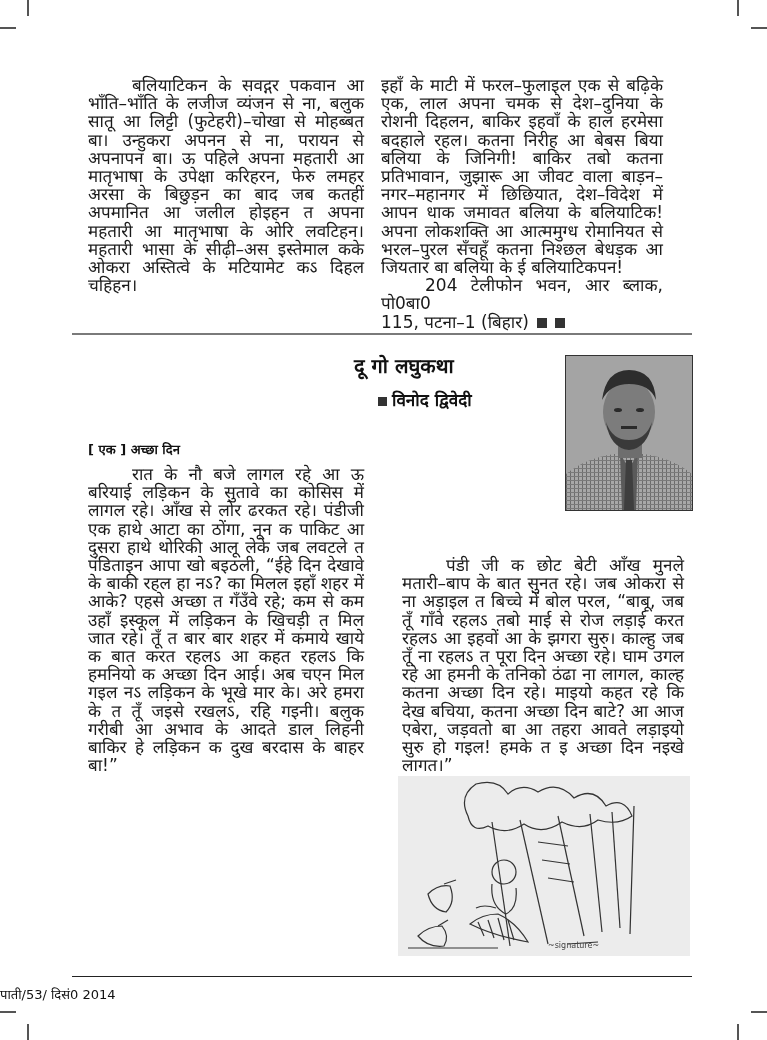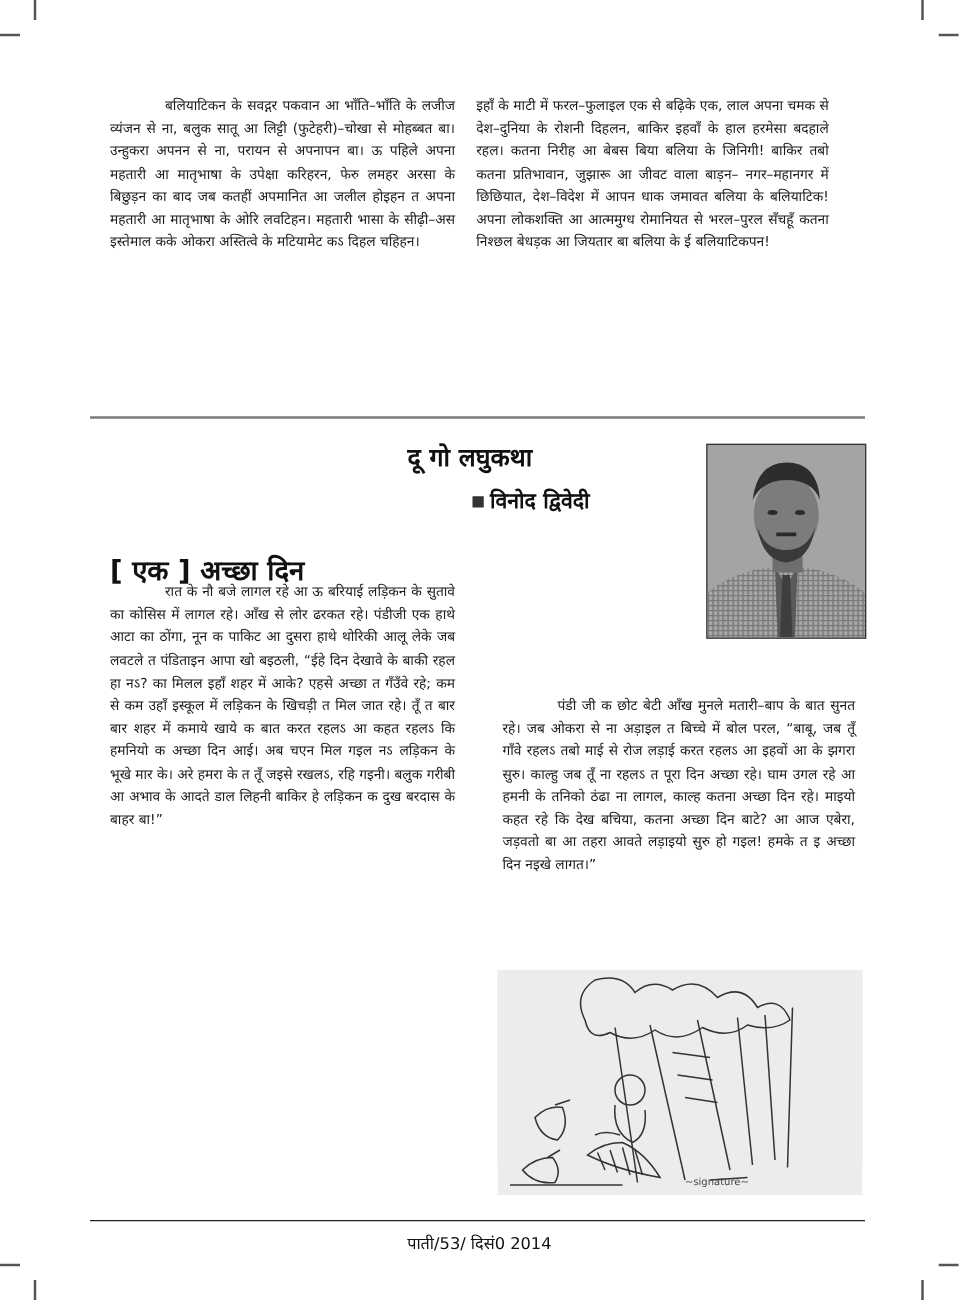--- a/index.html
+++ b/index.html
@@ -2,61 +2,66 @@
 <html><head>
 <meta charset="utf-8">
 <style>
   html, body { margin: 0; padding: 0; }
   body {
     width: 767px; height: 1040px; position: relative; overflow: hidden;
     background: #ffffff; color: #1a1a1a;
     font-family: "DejaVu Sans", "Liberation Sans", sans-serif;
   }
   .crop { position: absolute; background: #555; }
-  .col { position: absolute; font-size: 11px; line-height: 18.2px; text-align: justify; }
+  .col { position: absolute; font-size: 17px; line-height: 18.2px; text-align: justify; }
   .col p { margin: 0; text-indent: 0; }
   .col p.ind { text-indent: 44px; }
   .rule { position: absolute; height: 2px; background: #7a7a7a; }
   .thin-rule { position: absolute; height: 1px; background: #222; }
   .title {
     position: absolute; font-family: "DejaVu Sans", sans-serif; font-weight: bold;
-    font-size: 20px; color: #111;
+    font-size: 20px; color: #111; margin-left: 28px;
   }
   .byline { position: absolute; font-size: 17px; font-weight: bold; color: #111; }
   .sq { display: inline-block; width: 9px; height: 9px; background: #333; margin-right: 5px; vertical-align: 0px; }
-  .sub-title { position: absolute; font-weight: bold; font-size: 22px; color: #111; }
+  .sub-title { position: absolute; font-weight: bold; font-size: 13px; color: #111; }
   .photo {
     position: absolute; left: 565px; top: 355px; width: 126px; height: 154px;
     border: 1px solid #333; background: #9a9a9a; overflow: hidden;
   }
   .sketch {
     position: absolute; left: 398px; top: 776px; width: 292px; height: 156px;
     background: #ececec;
   }
-  .footer { position: absolute; left: 0; width: 767px; top: 985px; text-align: center; font-size: 13px; color: #111; }
+  .footer { position: absolute; left: 0; width: 767px; top: 985px; text-align: left; font-size: 13px; color: #111; }
   .endmarks .sq { width: 10px; height: 10px; background: #333; margin-left: 3px; }
 </style>
 </head>
 <body>
 
 <div class="crop" style="left:27px;top:0;width:2px;height:16px;"></div>
 <div class="crop" style="left:0;top:27px;width:16px;height:2px;"></div>
 <div class="crop" style="left:737px;top:0;width:2px;height:16px;"></div>
 <div class="crop" style="left:751px;top:27px;width:16px;height:2px;"></div>
 <div class="crop" style="left:27px;top:1024px;width:2px;height:16px;"></div>
 <div class="crop" style="left:0;top:1011px;width:16px;height:2px;"></div>
 <div class="crop" style="left:737px;top:1024px;width:2px;height:16px;"></div>
 <div class="crop" style="left:751px;top:1011px;width:16px;height:2px;"></div>
 
 <div class="col" style="left:88px;top:76px;width:276px;">
   <p class="ind">बलियाटिकन के सवद्गर पकवान आ भाँति–भाँति के लजीज व्यंजन से ना, बलुक सातू आ लिट्टी (फुटेहरी)–चोखा से मोहब्बत बा। उन्हुकरा अपनन से ना, परायन से अपनापन बा। ऊ पहिले अपना महतारी आ मातृभाषा के उपेक्षा करिहरन, फेरु लमहर अरसा के बिछुड़न का बाद जब कतहीं अपमानित आ जलील होइहन त अपना महतारी आ मातृभाषा के ओरि लवटिहन। महतारी भासा के सीढ़ी–अस इस्तेमाल कके ओकरा अस्तित्वे के मटियामेट कऽ दिहल चहिहन।</p>
 </div>
 
 <div class="col" style="left:381px;top:76px;width:282px;">
   <p>इहाँ के माटी में फरल–फुलाइल एक से बढ़िके एक, लाल अपना चमक से देश–दुनिया के रोशनी दिहलन, बाकिर इहवाँ के हाल हरमेसा बदहाले रहल। कतना निरीह आ बेबस बिया बलिया के जिनिगी! बाकिर तबो कतना प्रतिभावान, जुझारू आ जीवट वाला बाड़न– नगर–महानगर में छिछियात, देश–विदेश में आपन धाक जमावत बलिया के बलियाटिक! अपना लोकशक्ति आ आत्ममुग्ध रोमानियत से भरल–पुरल सँचहूँ कतना निश्छल बेधड़क आ जियतार बा बलिया के ई बलियाटिकपन!</p>
+  <p class="ind">204 टेलीफोन भवन, आर ब्लाक, पो0बा0</p>
+  <p>
+    <span>115, पटना–1 (बिहार)</span>
+    <span class="endmarks"><span class="sq"></span><span class="sq"></span></span>
+  </p>
 </div>
 
 <div class="rule" style="left:72px;top:333px;width:620px;"></div>
 
 <div class="title" style="left:326px;top:352px;">दू गो लघुकथा</div>
 <div class="byline" style="left:378px;top:388px;">
   <span class="sq"></span><span>विनोद द्विवेदी</span>
 </div>
 
 <div class="photo">

